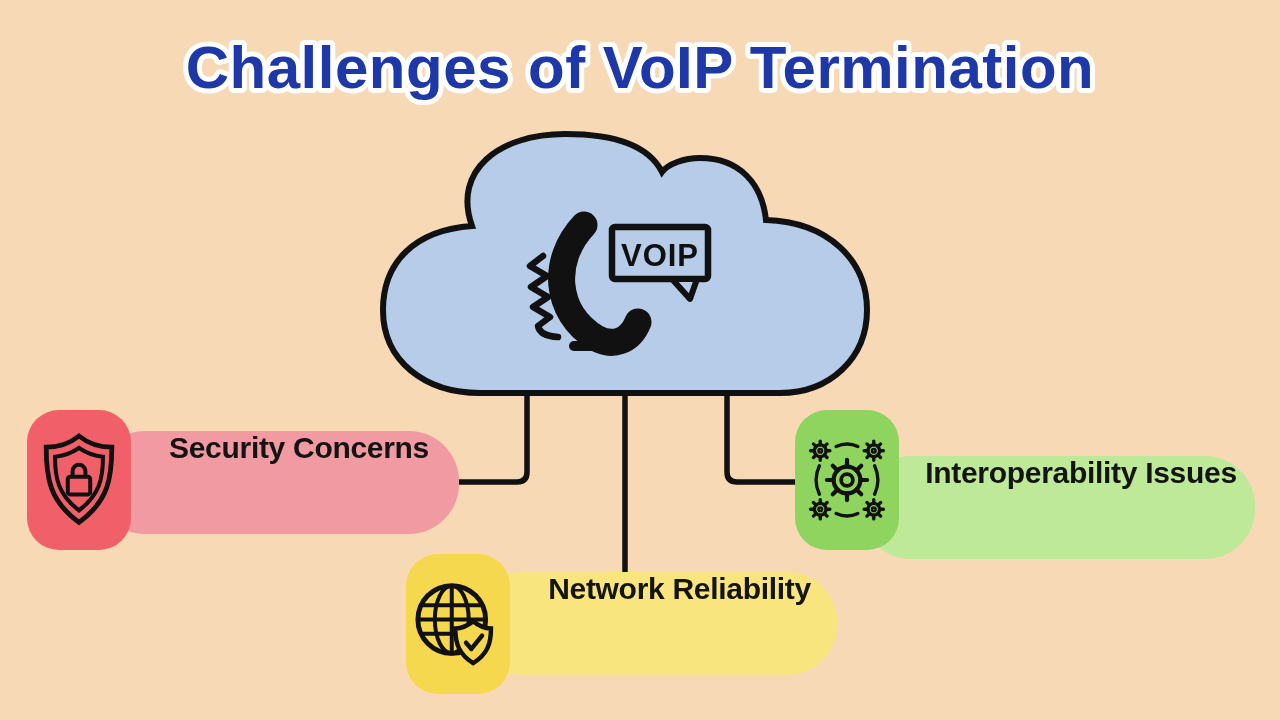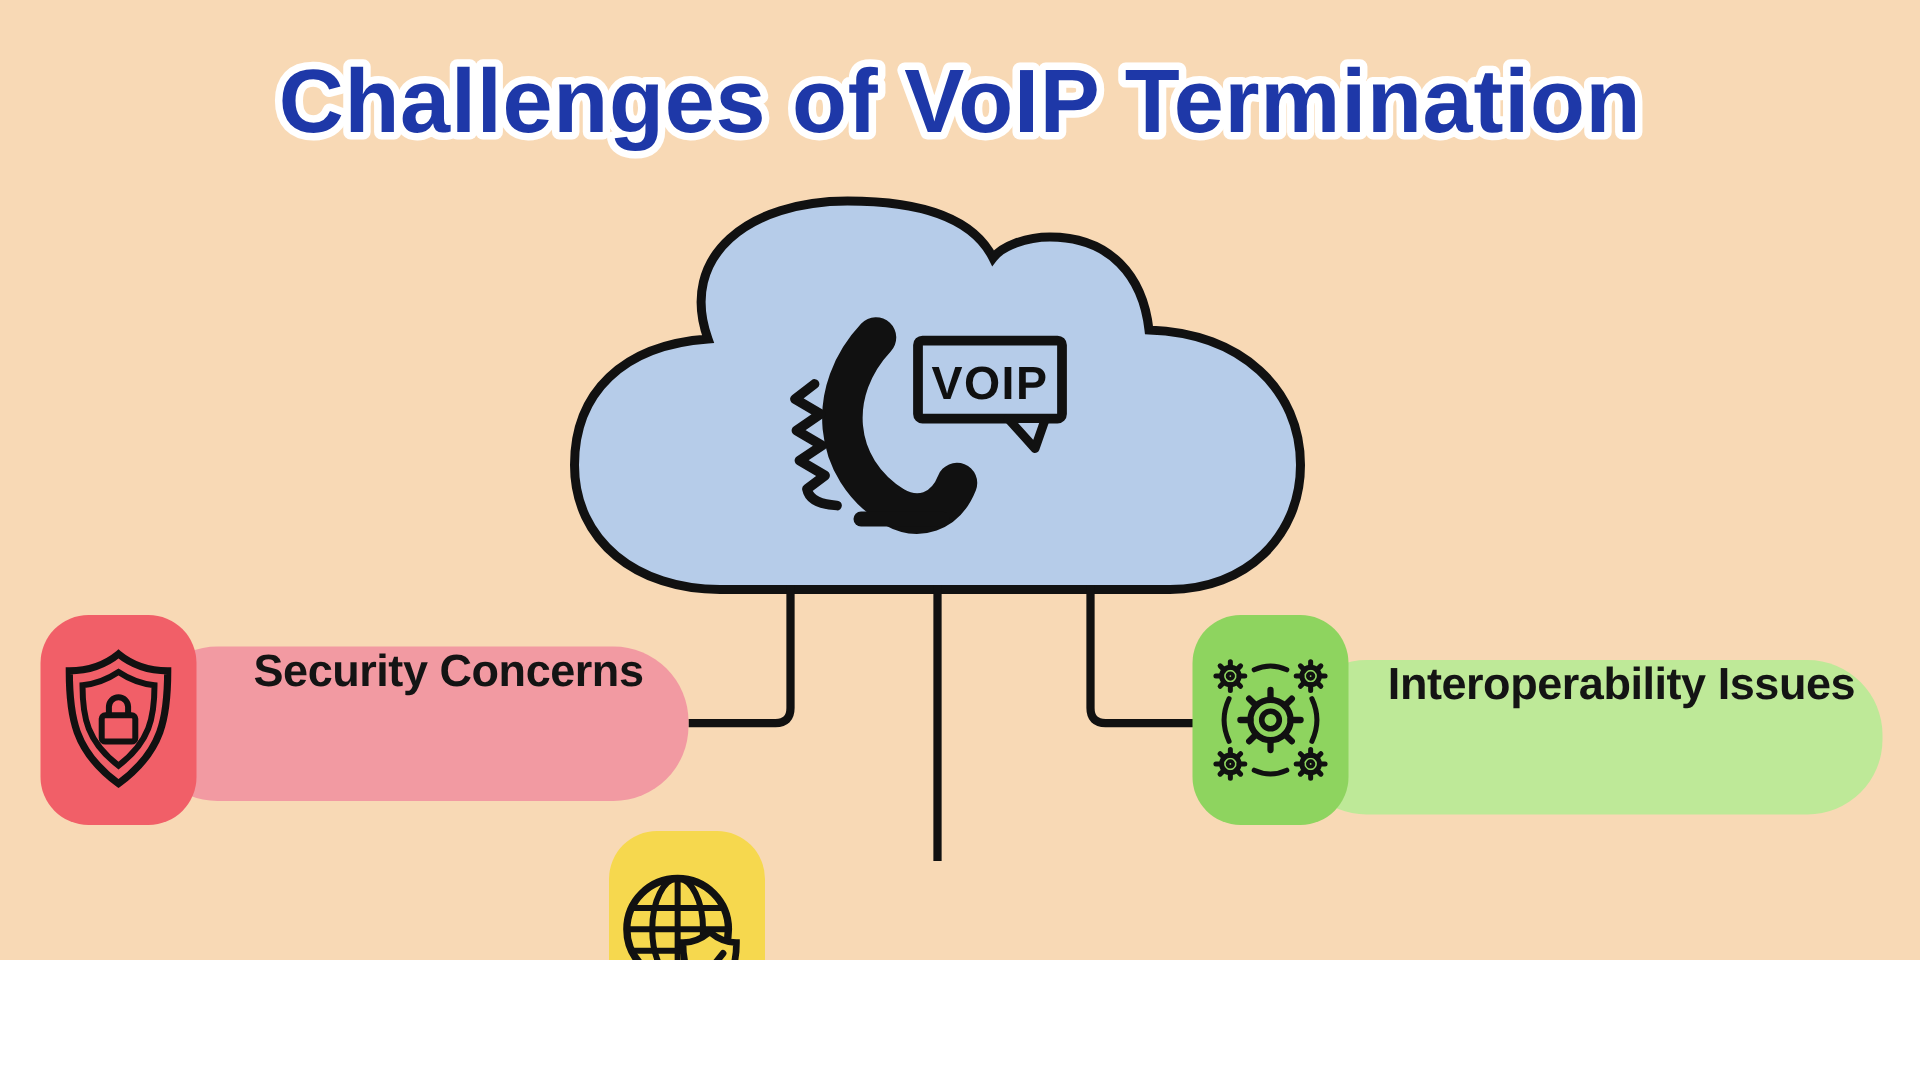--- a/index.html
+++ b/index.html
@@ -1,18 +1,18 @@
 <!DOCTYPE html>
 <html><head>
 <meta charset="utf-8">
 <style>
   html,body{margin:0;padding:0;}
   .canvas{
     position:relative;
-    width:1280px;height:640px;
+    width:1280px;height:720px;
     overflow:hidden;
     font-family:"Liberation Sans", sans-serif;
   }
   .base-svg{position:absolute;left:0;top:0;width:1280px;height:720px;}
   .title-text{
     font-family:"Liberation Sans", sans-serif;
     font-weight:bold;
     font-size:60px;
     letter-spacing:0.5px;
     paint-order:stroke;
@@ -46,21 +46,21 @@
     font-size:30px;
     letter-spacing:-0.3px;
     color:#141414;
     white-space:nowrap;
   }
   .icon-svg{display:block;}
   
   .box-security{left:27px;top:410px;}
   .pill-security{left:95px;top:431px;width:364px;padding-left:44px;box-sizing:border-box;}
   .box-interop{left:795px;top:410px;}
-  .pill-interop{left:861px;top:440px;width:394px;padding-left:46px;box-sizing:border-box;}
+  .pill-interop{left:861px;top:456px;width:394px;padding-left:46px;box-sizing:border-box;}
   .box-network{left:406px;top:554px;}
   .pill-network{left:472px;top:572px;width:365px;padding-left:50px;box-sizing:border-box;}
 </style>
 </head>
 <body>
 
 <div class="canvas" style="background-color: rgb(248, 217, 181);">
 
   <svg class="base-svg" viewBox="0 0 1280 720">
 
@@ -135,14 +135,17 @@
       <circle cx="48" cy="50" r="38" stroke-width="5.5"></circle>
       <path d="M 48 12 V 88" stroke-width="4.5"></path>
       <ellipse cx="48" cy="50" rx="19" ry="38" stroke-width="4.5"></ellipse>
       <path d="M 13.5 34 H 82.5" stroke-width="4.5"></path>
       <path d="M 10 50 H 86" stroke-width="4.5"></path>
       <path d="M 13.5 66 H 82.5" stroke-width="4.5"></path>
       <path d="M 72 52 C 78 57 85 60 92 60 C 92 77 88 89 72 99 C 56 89 52 77 52 60 C 59 60 66 57 72 52 Z" fill="#f6d84e" stroke-width="5"></path>
       <path d="M 64 76 L 70 83 L 82 68" stroke-width="5" stroke-linecap="round" stroke-linejoin="round"></path>
     </svg>
   </div>
+  <div class="row-pill pill-network" style="background-color: rgb(249, 229, 126);">
+    <span class="pill-label">Network Reliability</span>
+  </div>
 
 </div>
 
 </body></html>

